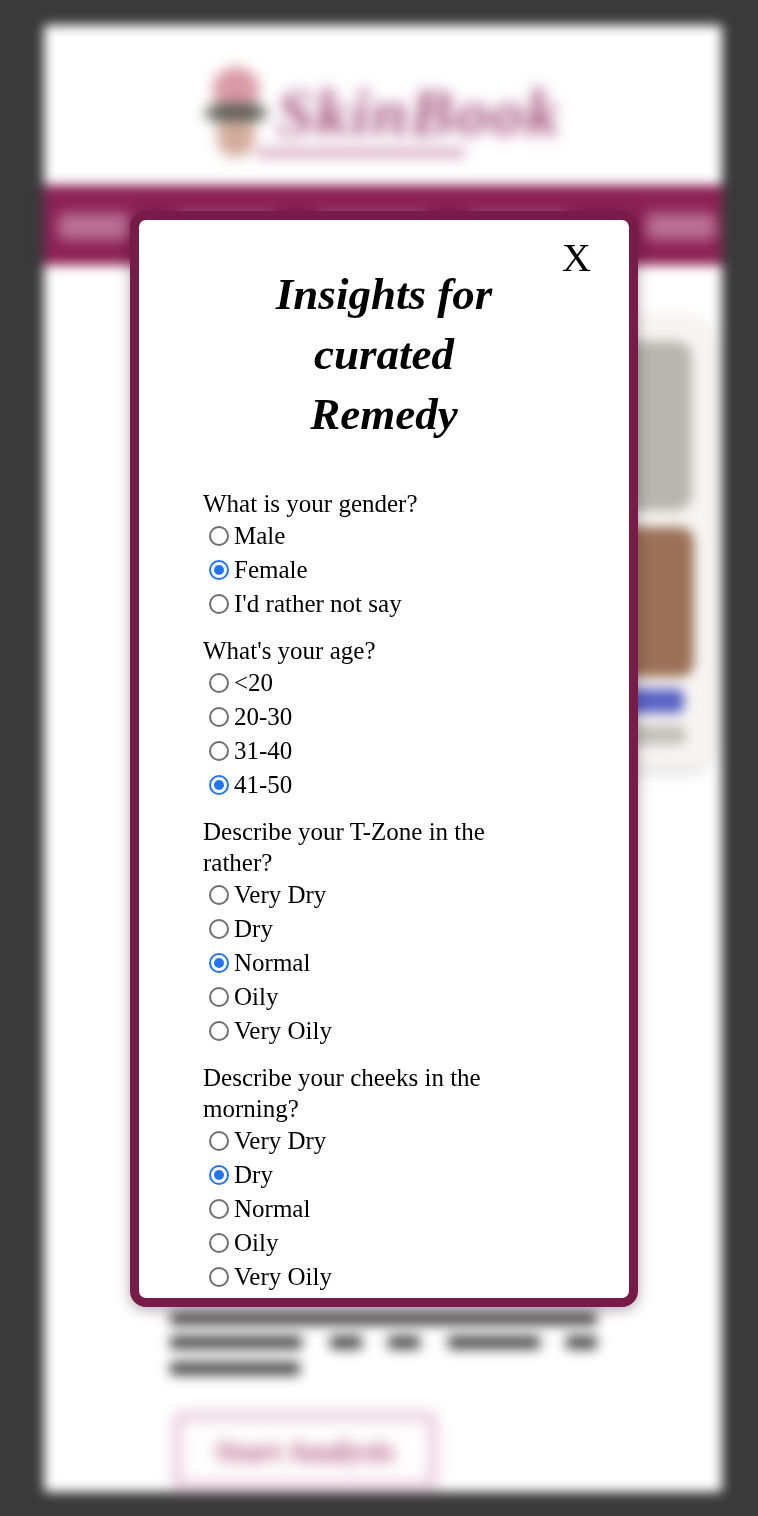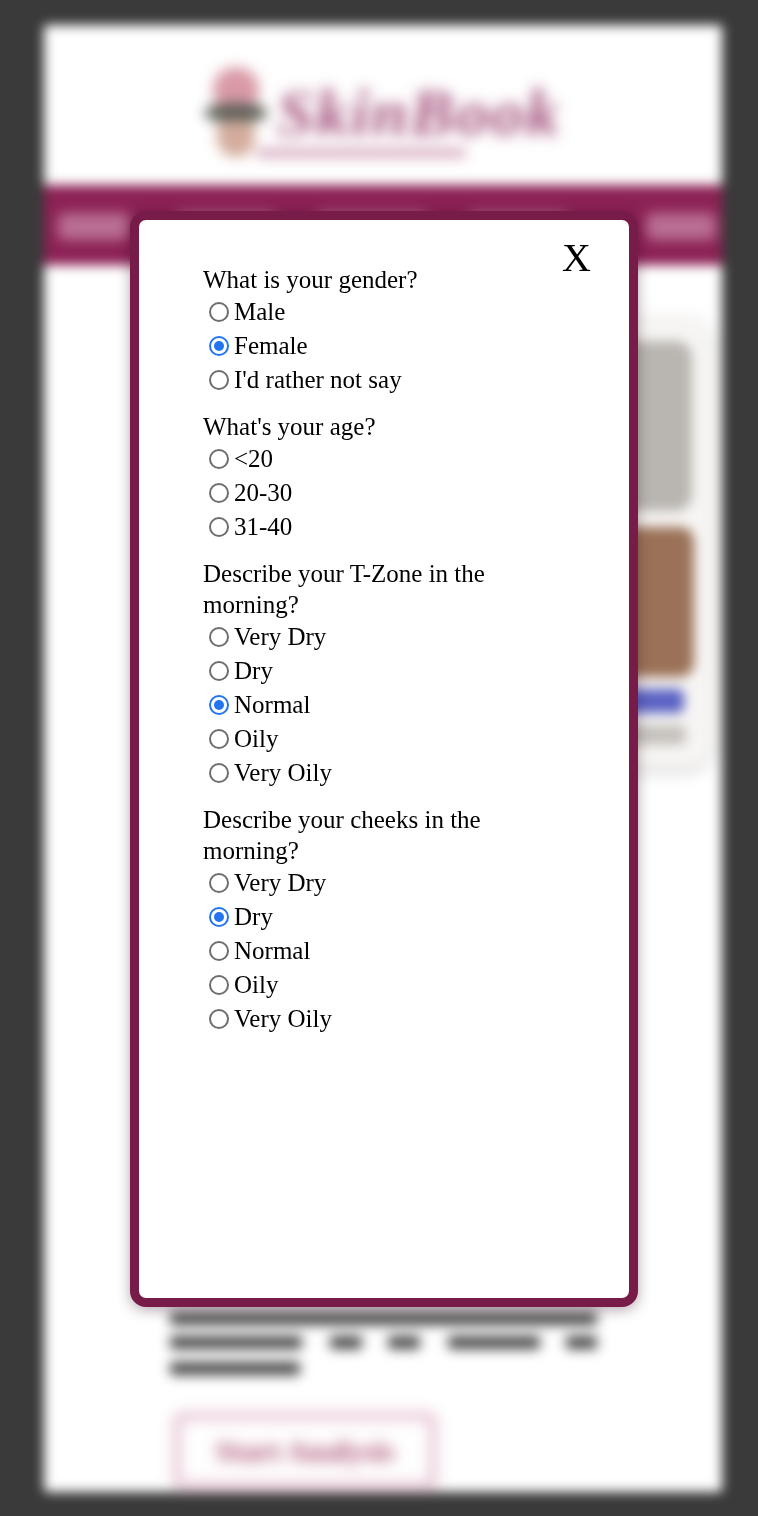--- a/index.html
+++ b/index.html
@@ -157,20 +157,25 @@
   <div class="bg-par" style="left:522px; top:1311px; width:31px;"></div>
   <div class="bg-par" style="left:126px; top:1337px; width:130px;"></div>
 
   <div class="start-btn">
     <span>Start Analysis</span>
   </div>
 </div>
 
 <div class="modal" role="dialog">
   <button class="close-x">X</button>
+  <h1 class="modal-title" id="modal-title">
+      <div>Insights for</div>
+      <div>curated</div>
+      <div>Remedy</div>
+    </h1>
   <form class="q-form" id="q-form">
       <div class="q-group">
         <div class="q-label">What is your gender?</div>
         <label class="opt-row">
           <span class="radio"></span>
           <span class="opt-text">Male</span>
         </label>
         <label class="opt-row">
           <span class="radio checked"></span>
           <span class="opt-text">Female</span>
@@ -187,23 +192,27 @@
           <span class="opt-text">&lt;20</span>
         </label>
         <label class="opt-row">
           <span class="radio"></span>
           <span class="opt-text">20-30</span>
         </label>
         <label class="opt-row">
           <span class="radio"></span>
           <span class="opt-text">31-40</span>
         </label>
-      </div>
-      <div class="q-group">
-        <div class="q-label">Describe your T-Zone in the morning?</div>
+        <label class="opt-row">
+          <span class="radio checked"></span>
+          <span class="opt-text">41-50</span>
+        </label>
+      </div>
+      <div class="q-group">
+        <div class="q-label">Describe your T-Zone in the rather?</div>
         <label class="opt-row">
           <span class="radio"></span>
           <span class="opt-text">Very Dry</span>
         </label>
         <label class="opt-row">
           <span class="radio"></span>
           <span class="opt-text">Dry</span>
         </label>
         <label class="opt-row">
           <span class="radio checked"></span>

